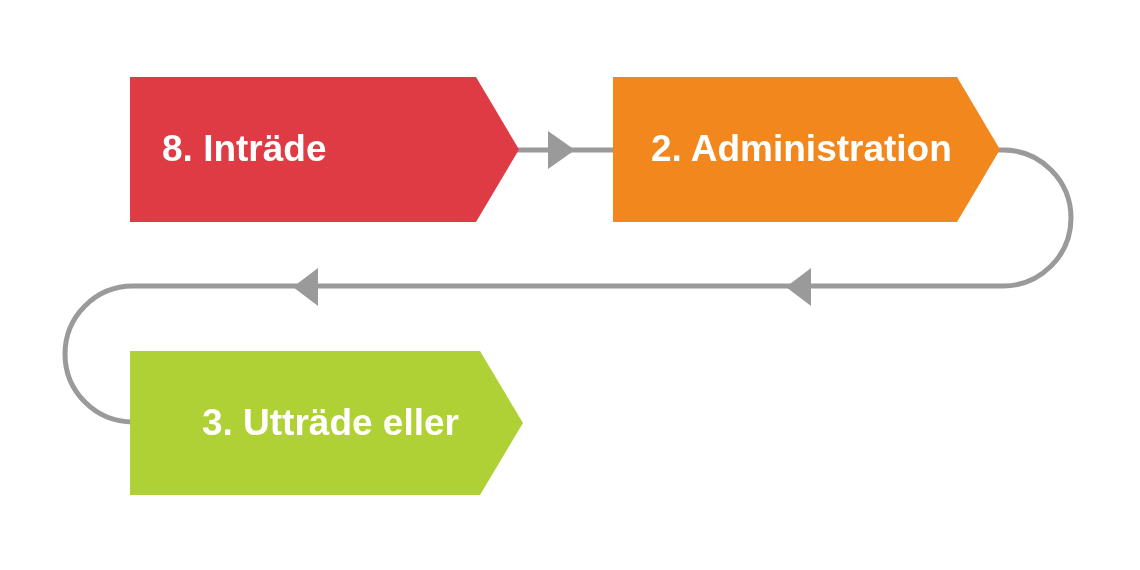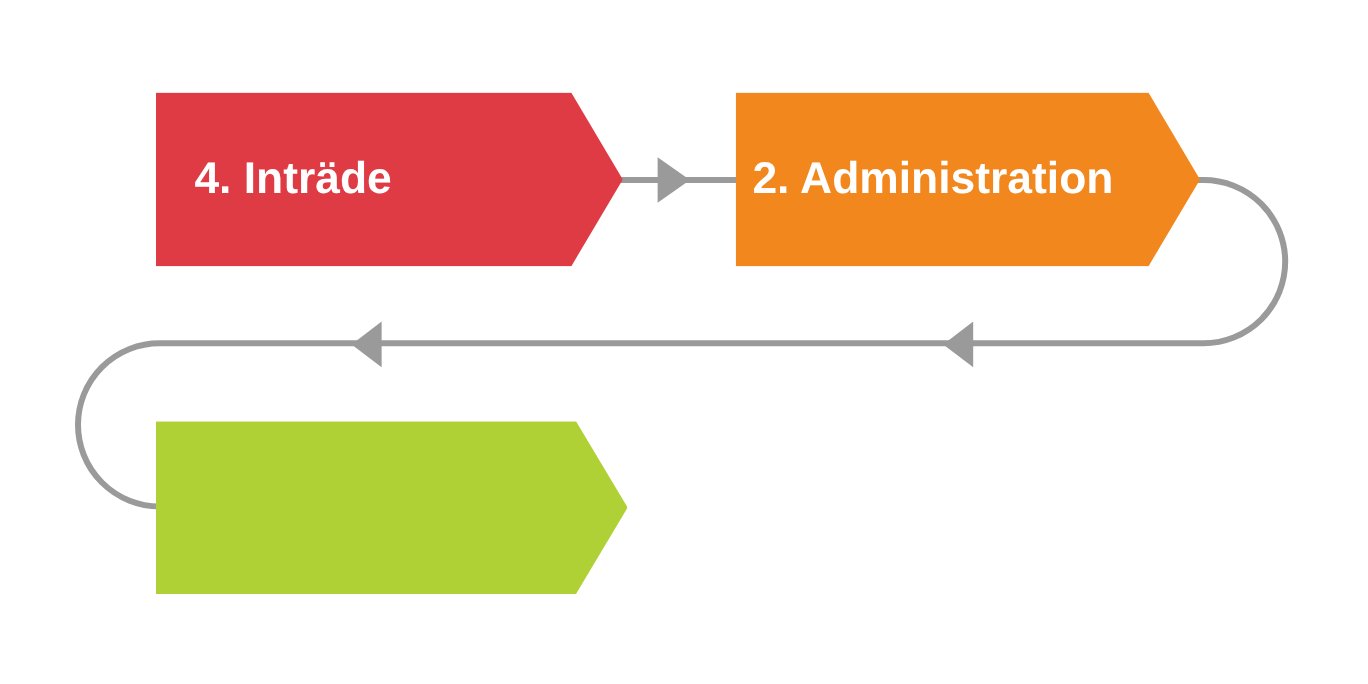--- a/index.html
+++ b/index.html
@@ -43,21 +43,21 @@
     width: 389px;
     height: 145px;
     padding-left: 32px;
     justify-content: flex-start;
   }
   .step-2 {
     left: 613px;
     top: 77px;
     width: 387px;
     height: 145px;
-    padding-left: 14px;
+    padding-left: 38px;
     justify-content: flex-start;
   }
   .step-3 {
     left: 130px;
     top: 351px;
     width: 393px;
     height: 144px;
     padding-right: 64px;
     justify-content: flex-end;
     text-align: right;
@@ -75,26 +75,26 @@
 
     <line x1="515" y1="150" x2="615" y2="150" stroke-width="5" fill="none" stroke="#9A9A9A"></line>
     <polygon points="548,131 548,169 575,150" fill="#9A9A9A"></polygon>
 
     <path d="M 997 150 H 1003 A 68 68 0 0 1 1003 286 H 133 A 68 68 0 0 0 133 422 H 142" stroke-width="5" fill="none" stroke="#9A9A9A"></path>
     <polygon points="811,268 811,306 786,287" fill="#9A9A9A"></polygon>
     <polygon points="318,268 318,306 293,287" fill="#9A9A9A"></polygon>
   </svg>
 
   <div class="step step-1" style="background-color: rgb(223, 59, 69);">
-    <span class="label">4. Inträde</span>
+    <span class="label">8. Inträde</span>
   </div>
 
   <div class="step step-2" style="background-color: rgb(241, 135, 29);">
     <span class="label">2. Administration</span>
   </div>
 
   <div class="step step-3" style="background-color: rgb(175, 209, 54);">
     <span class="label">
-      <br>
+      <span>3. Utträde eller</span><br>
     </span>
   </div>
 
 </div>
 
 </body></html>

